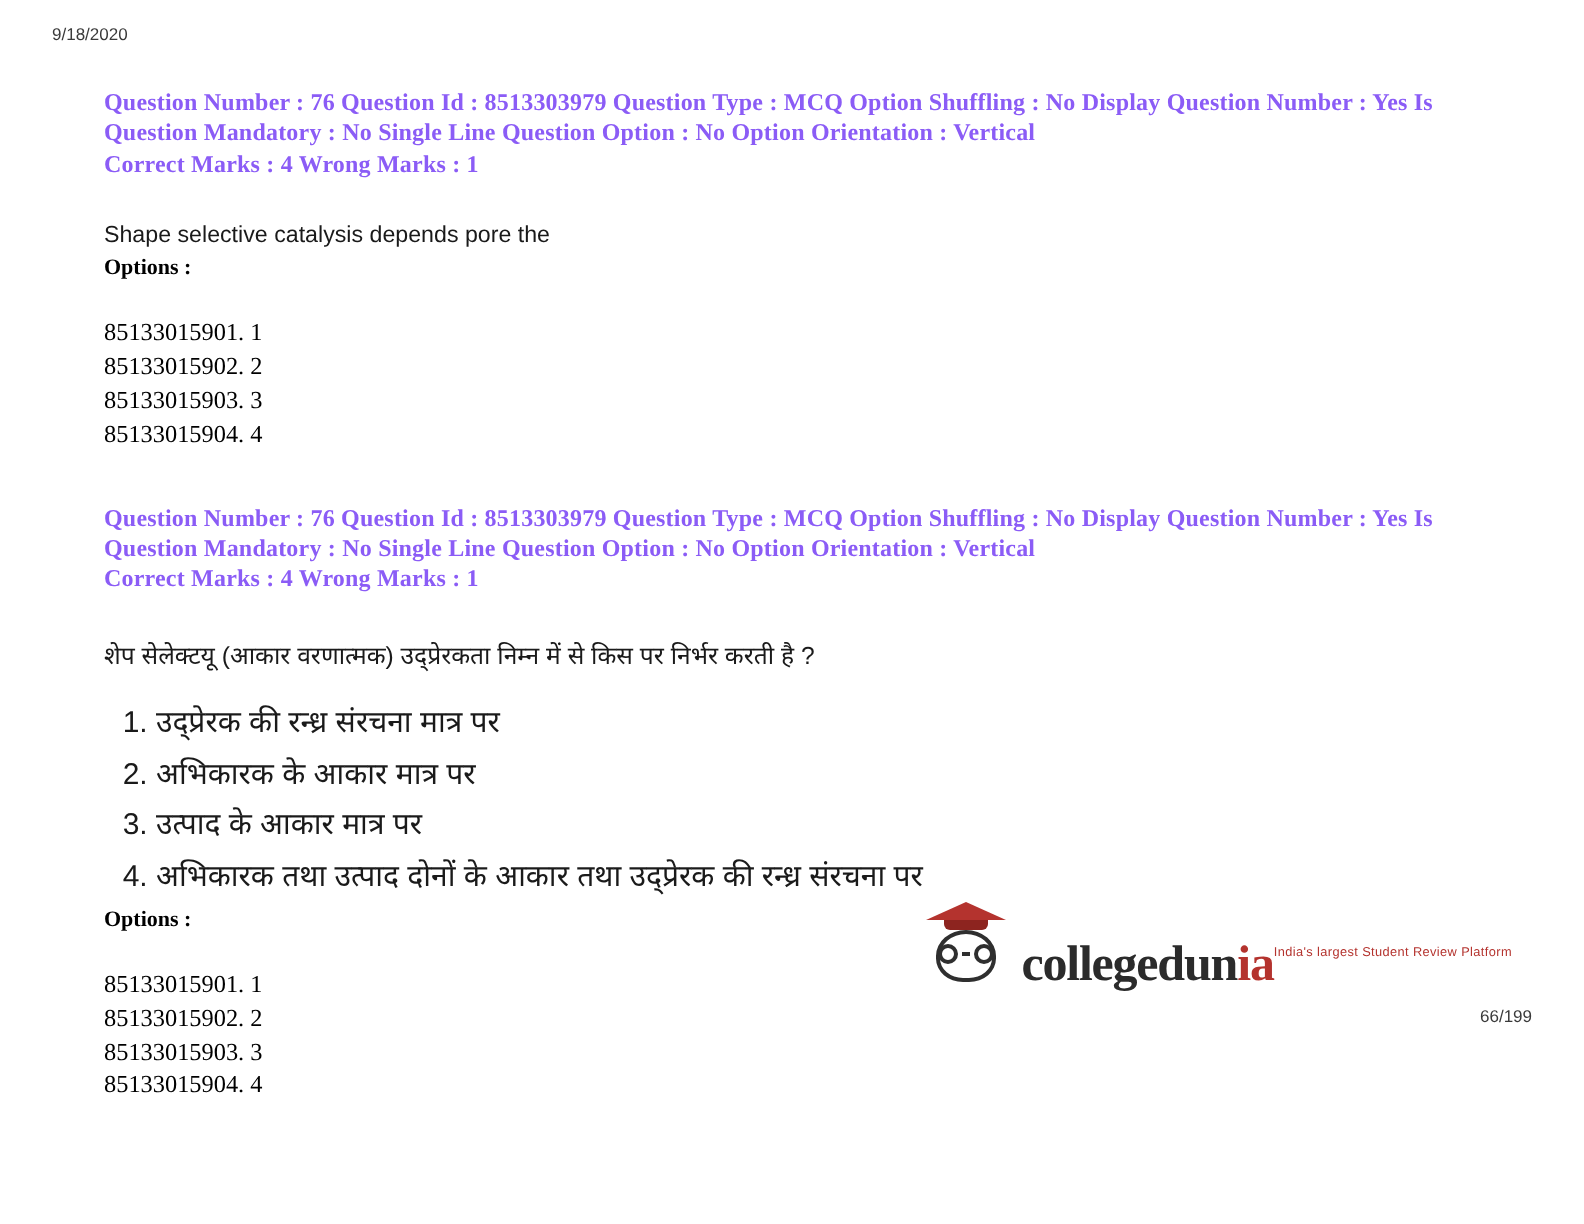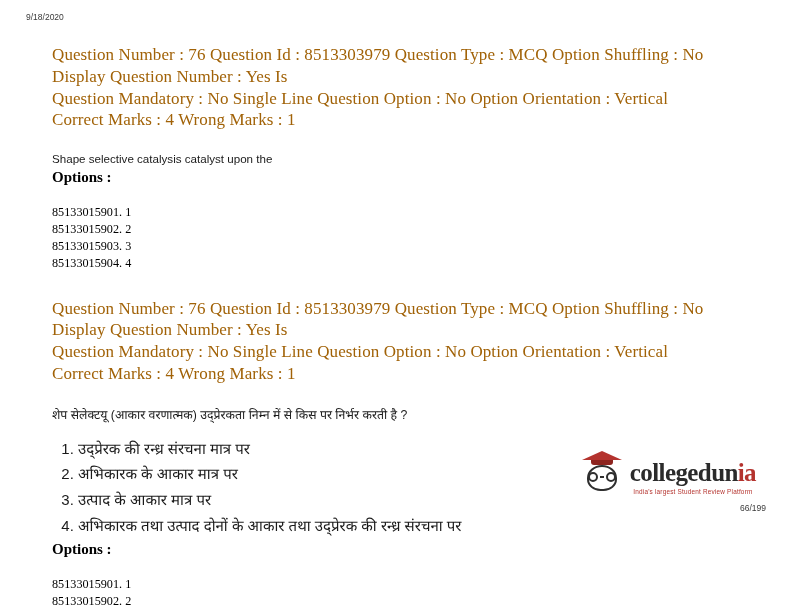--- a/index.html
+++ b/index.html
@@ -38,24 +38,24 @@
     font-family: "Liberation Sans", sans-serif;
   }
   .content {
     position: absolute;
     left: 52px;
     top: 44px;
     width: 690px;
   }
   .meta-block {
     font-family: "Liberation Serif", serif;
-    font-weight: normal;
-    font-size: 17px;
+    font-weight: bold;
+    font-size: 12px;
     line-height: 1.28;
-    color: #a16207;
+    color: #8b5cf6;
     letter-spacing: 0.1px;
   }
   .meta-line {
     white-space: normal;
   }
   .question-text {
     font-size: 11.6px;
     margin-top: 20px;
     color: #1a1a1a;
     line-height: 1.4;
@@ -77,21 +77,21 @@
   ol.choices.hindi {
     font-size: 15px;
   }
   ol.choices.hindi li {
     margin-bottom: 4px;
     line-height: 1.45;
   }
   .options-label {
     font-family: "Liberation Serif", serif;
     font-weight: bold;
-    font-size: 15px;
+    font-size: 11px;
     margin-top: 2px;
   }
   .option-codes {
     font-family: "Liberation Serif", serif;
     font-size: 12.2px;
     line-height: 1.38;
     margin-top: 18px;
   }
   .option-codes div {
     white-space: pre;
@@ -167,22 +167,22 @@
     box-sizing: border-box;
     background: #fff;
   }
   .bridge {
     width: 4px;
     height: 2px;
     background: #2f2f2f;
   }
   .logo-text {
     display: flex;
-    flex-direction: column;
-    align-items: center;
+    flex-direction: row;
+    align-items: flex-start;
     line-height: 1;
   }
   .logo-word {
     font-family: "Liberation Serif", serif;
     font-weight: bold;
     font-size: 25px;
     color: #2b2b2b;
     letter-spacing: -0.6px;
   }
   .logo-word .accent {
@@ -204,21 +204,21 @@
 
   <div class="content">
 
     <div>
       <div class="meta-block">
         <div class="meta-line">Question Number : 76 Question Id : 8513303979 Question Type : MCQ Option Shuffling : No Display Question Number : Yes Is</div>
         <div class="meta-line">Question Mandatory : No Single Line Question Option : No Option Orientation : Vertical</div>
         <div class="meta-line">Correct Marks : 4 Wrong Marks : 1</div>
       </div>
 
-      <div class="question-text">Shape selective catalysis catalyst upon the</div>
+      <div class="question-text">Shape selective catalysis depends pore the</div>
 
 
       <div class="options-label">Options :</div>
       <div class="option-codes">
         <div>85133015901. 1</div>
         <div>85133015902. 2</div>
         <div>85133015903. 3</div>
         <div>85133015904. 4</div>
       </div>
     </div>

